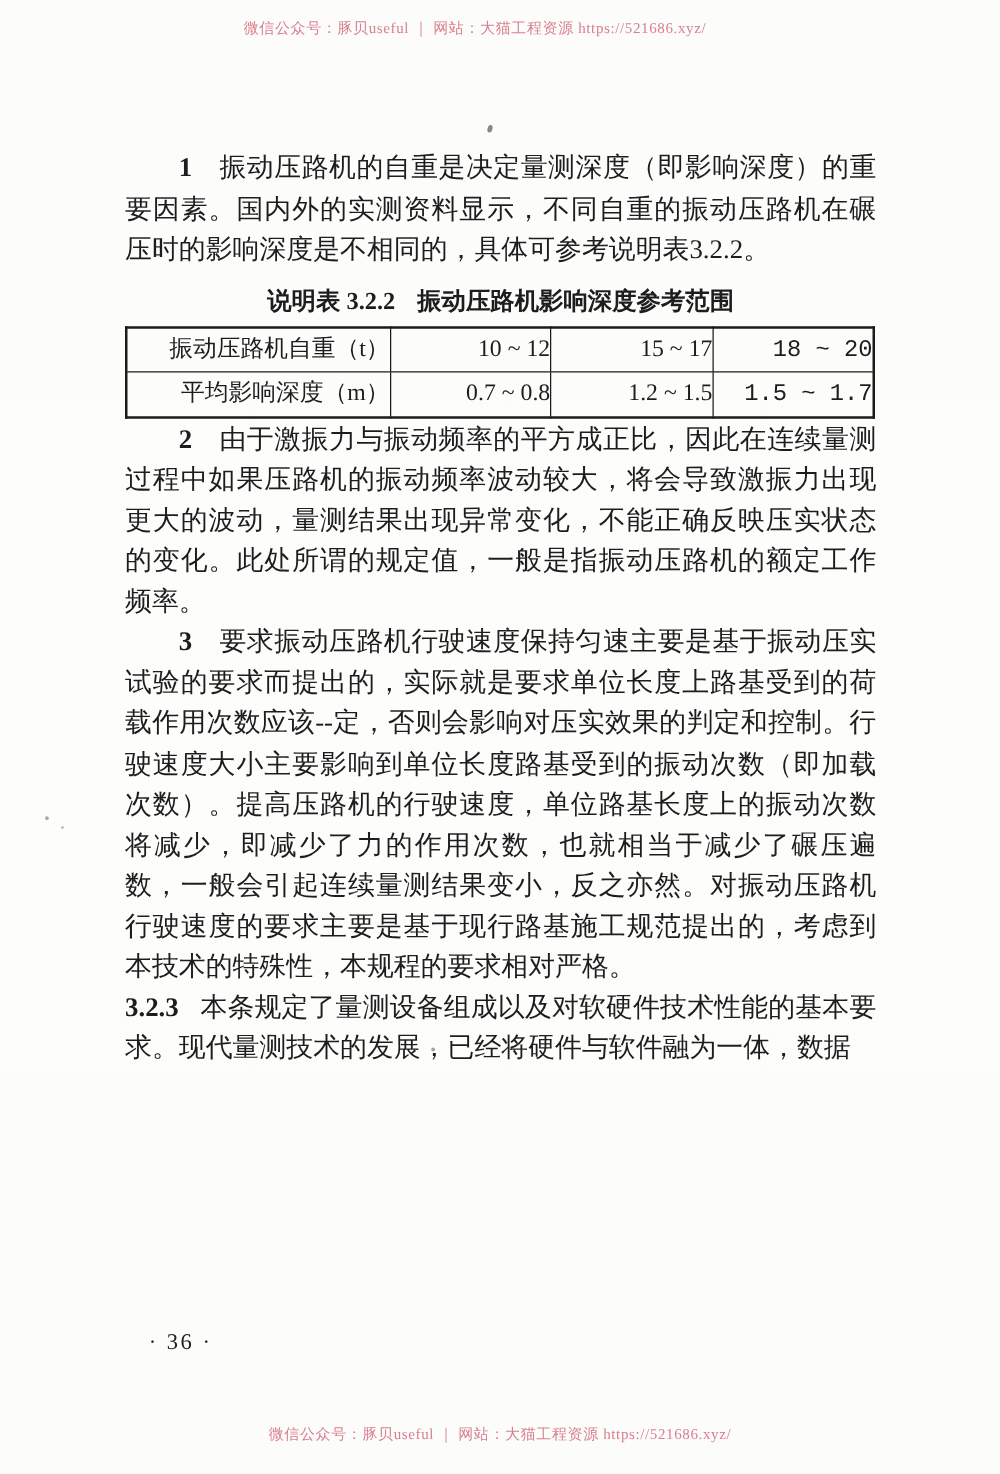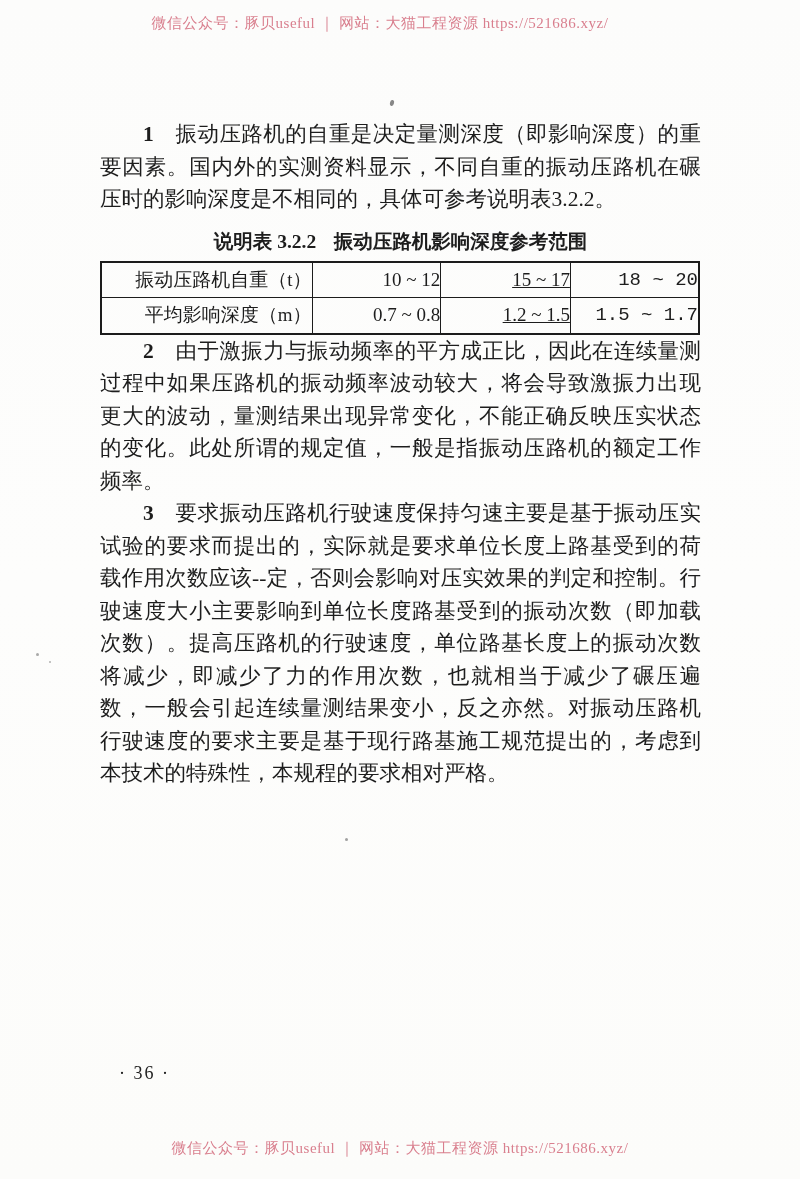--- a/index.html
+++ b/index.html
@@ -11,21 +11,21 @@
     position: relative;
     overflow: hidden;
   }
   .page {
     position: absolute; left: 0; top: 0;
     width: 800px; height: 1179px;
     background: linear-gradient(180deg, #fcfcfb 0%, #fdfdfc 50%, #fcfcfa 100%);
   }
   .watermark {
     position: absolute;
-    font-size: 15px;
+    font-size: 12px;
     letter-spacing: 0.5px;
     text-align: center;
     white-space: nowrap;
     color: #d97f8e;
   }
   .watermark-top { top: 14px; left: 0; width: 760px; }
   .watermark-bottom { top: 1139px; left: 0; width: 800px; }
 
   .content {
     position: absolute; left: 100px; top: 118px; width: 601px;
@@ -60,21 +60,21 @@
     border: 1px solid #1c1c1c;
     height: 36px;
     text-align: right;
     vertical-align: middle;
     font-size: 19px;
     padding: 0;
     white-space: nowrap;
   }
   td.c0 { width: 35.3%; }
   td.c1 { width: 21.5%; }
-  td.c2 { width: 21.7%; text-decoration: underline; }
+  td.c2 { width: 21.7%; }
   td.c3 { width: 21.5%; font-family: Liberation Mono, monospace; }
 
   .after-table { margin-top: 13px; }
 
   .pagenum {
     position: absolute;
     left: 119px; top: 1063px;
     font-size: 18px;
     color: #222;
     letter-spacing: 2px;
@@ -122,20 +122,21 @@
           <td class="c3">1.5 ~ 1.7</td>
         </tr>
       </tbody>
     </table>
 
 
     <p class="para indent"><b class="pnum">2</b><span>由于激振力与振动频率的平方成正比，因此在连续量测过程中如果压路机的振动频率波动较大，将会导致激振力出现更大的波动，量测结果出现异常变化，不能正确反映压实状态的变化。此处所谓的规定值，一般是指振动压路机的额定工作频率。</span></p>
 
     <p class="para indent"><b class="pnum">3</b><span>要求振动压路机行驶速度保持匀速主要是基于振动压实试验的要求而提出的，实际就是要求单位长度上路基受到的荷载作用次数应该--定，否则会影响对压实效果的判定和控制。行驶速度大小主要影响到单位长度路基受到的振动次数（即加载次数）。提高压路机的行驶速度，单位路基长度上的振动次数将减少，即减少了力的作用次数，也就相当于减少了碾压遍数，一般会引起连续量测结果变小，反之亦然。对振动压路机行驶速度的要求主要是基于现行路基施工规范提出的，考虑到本技术的特殊性，本规程的要求相对严格。</span></p>
 
+    <p class="para"><b class="pnum sect">3.2.3</b><span>本条规定了量测设备组成以及对软硬件技术性能的基本要求。现代量测技术的发展，已经将硬件与软件融为一体，数据</span></p>
 
   </div>
 
   <div class="pagenum">· 36 ·</div>
 
   <div class="watermark watermark-bottom" style="color: rgb(217, 127, 142);">微信公众号：豚贝useful ｜ 网站：大猫工程资源 https://521686.xyz/</div>
 
 </div>
 
 </body></html>

